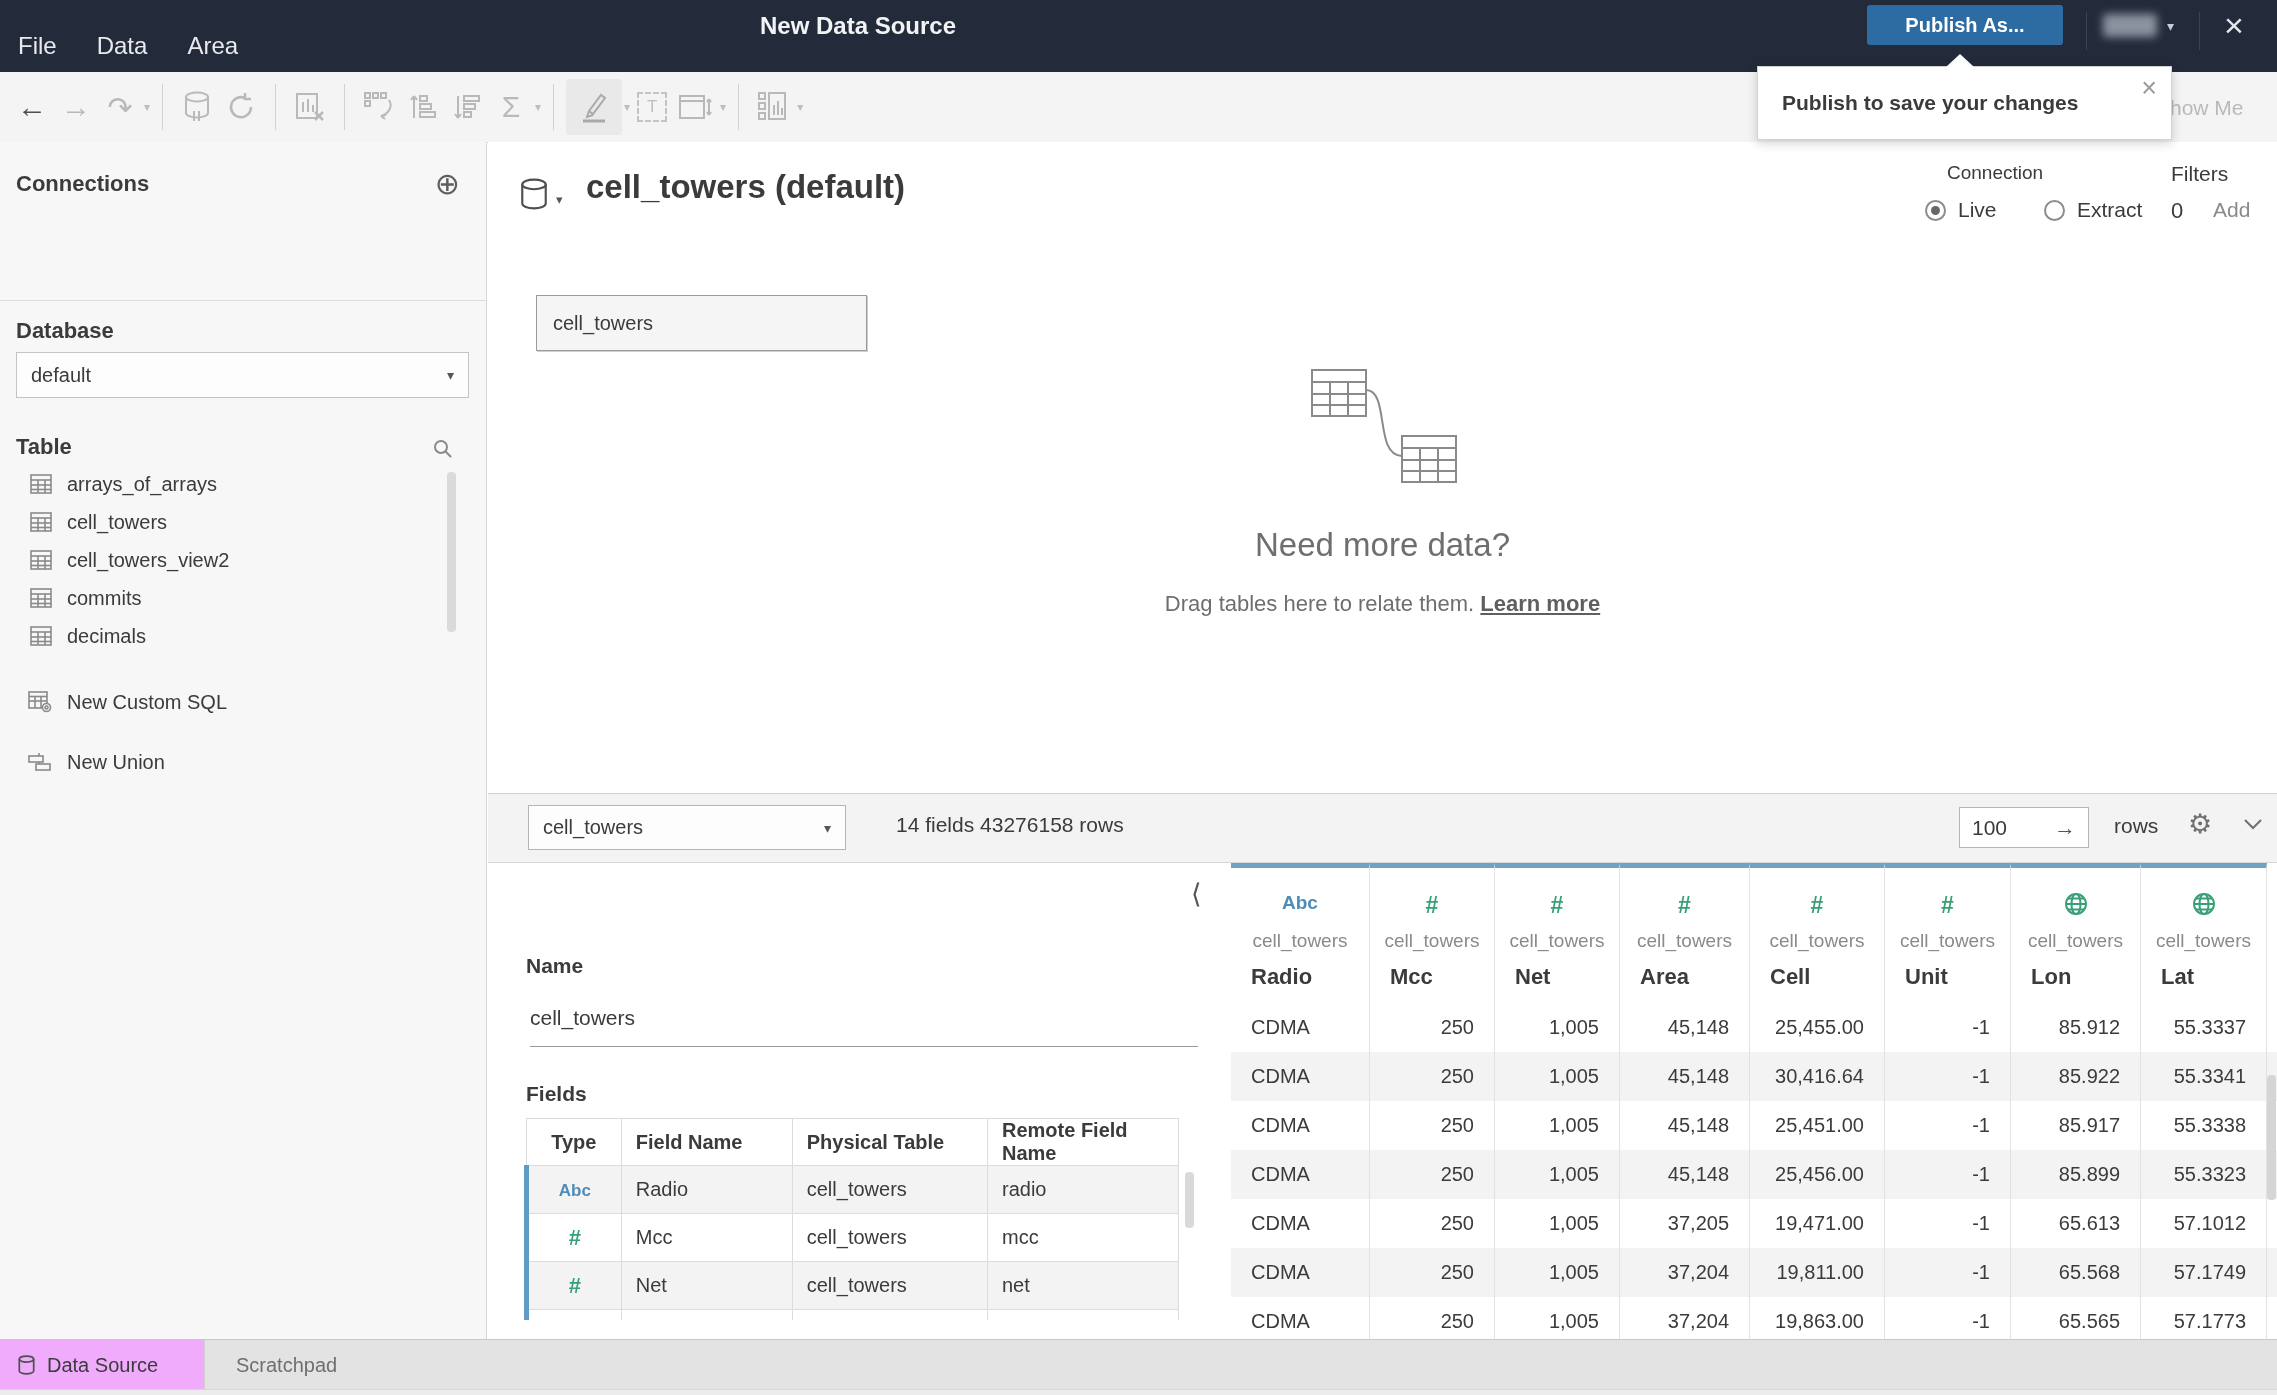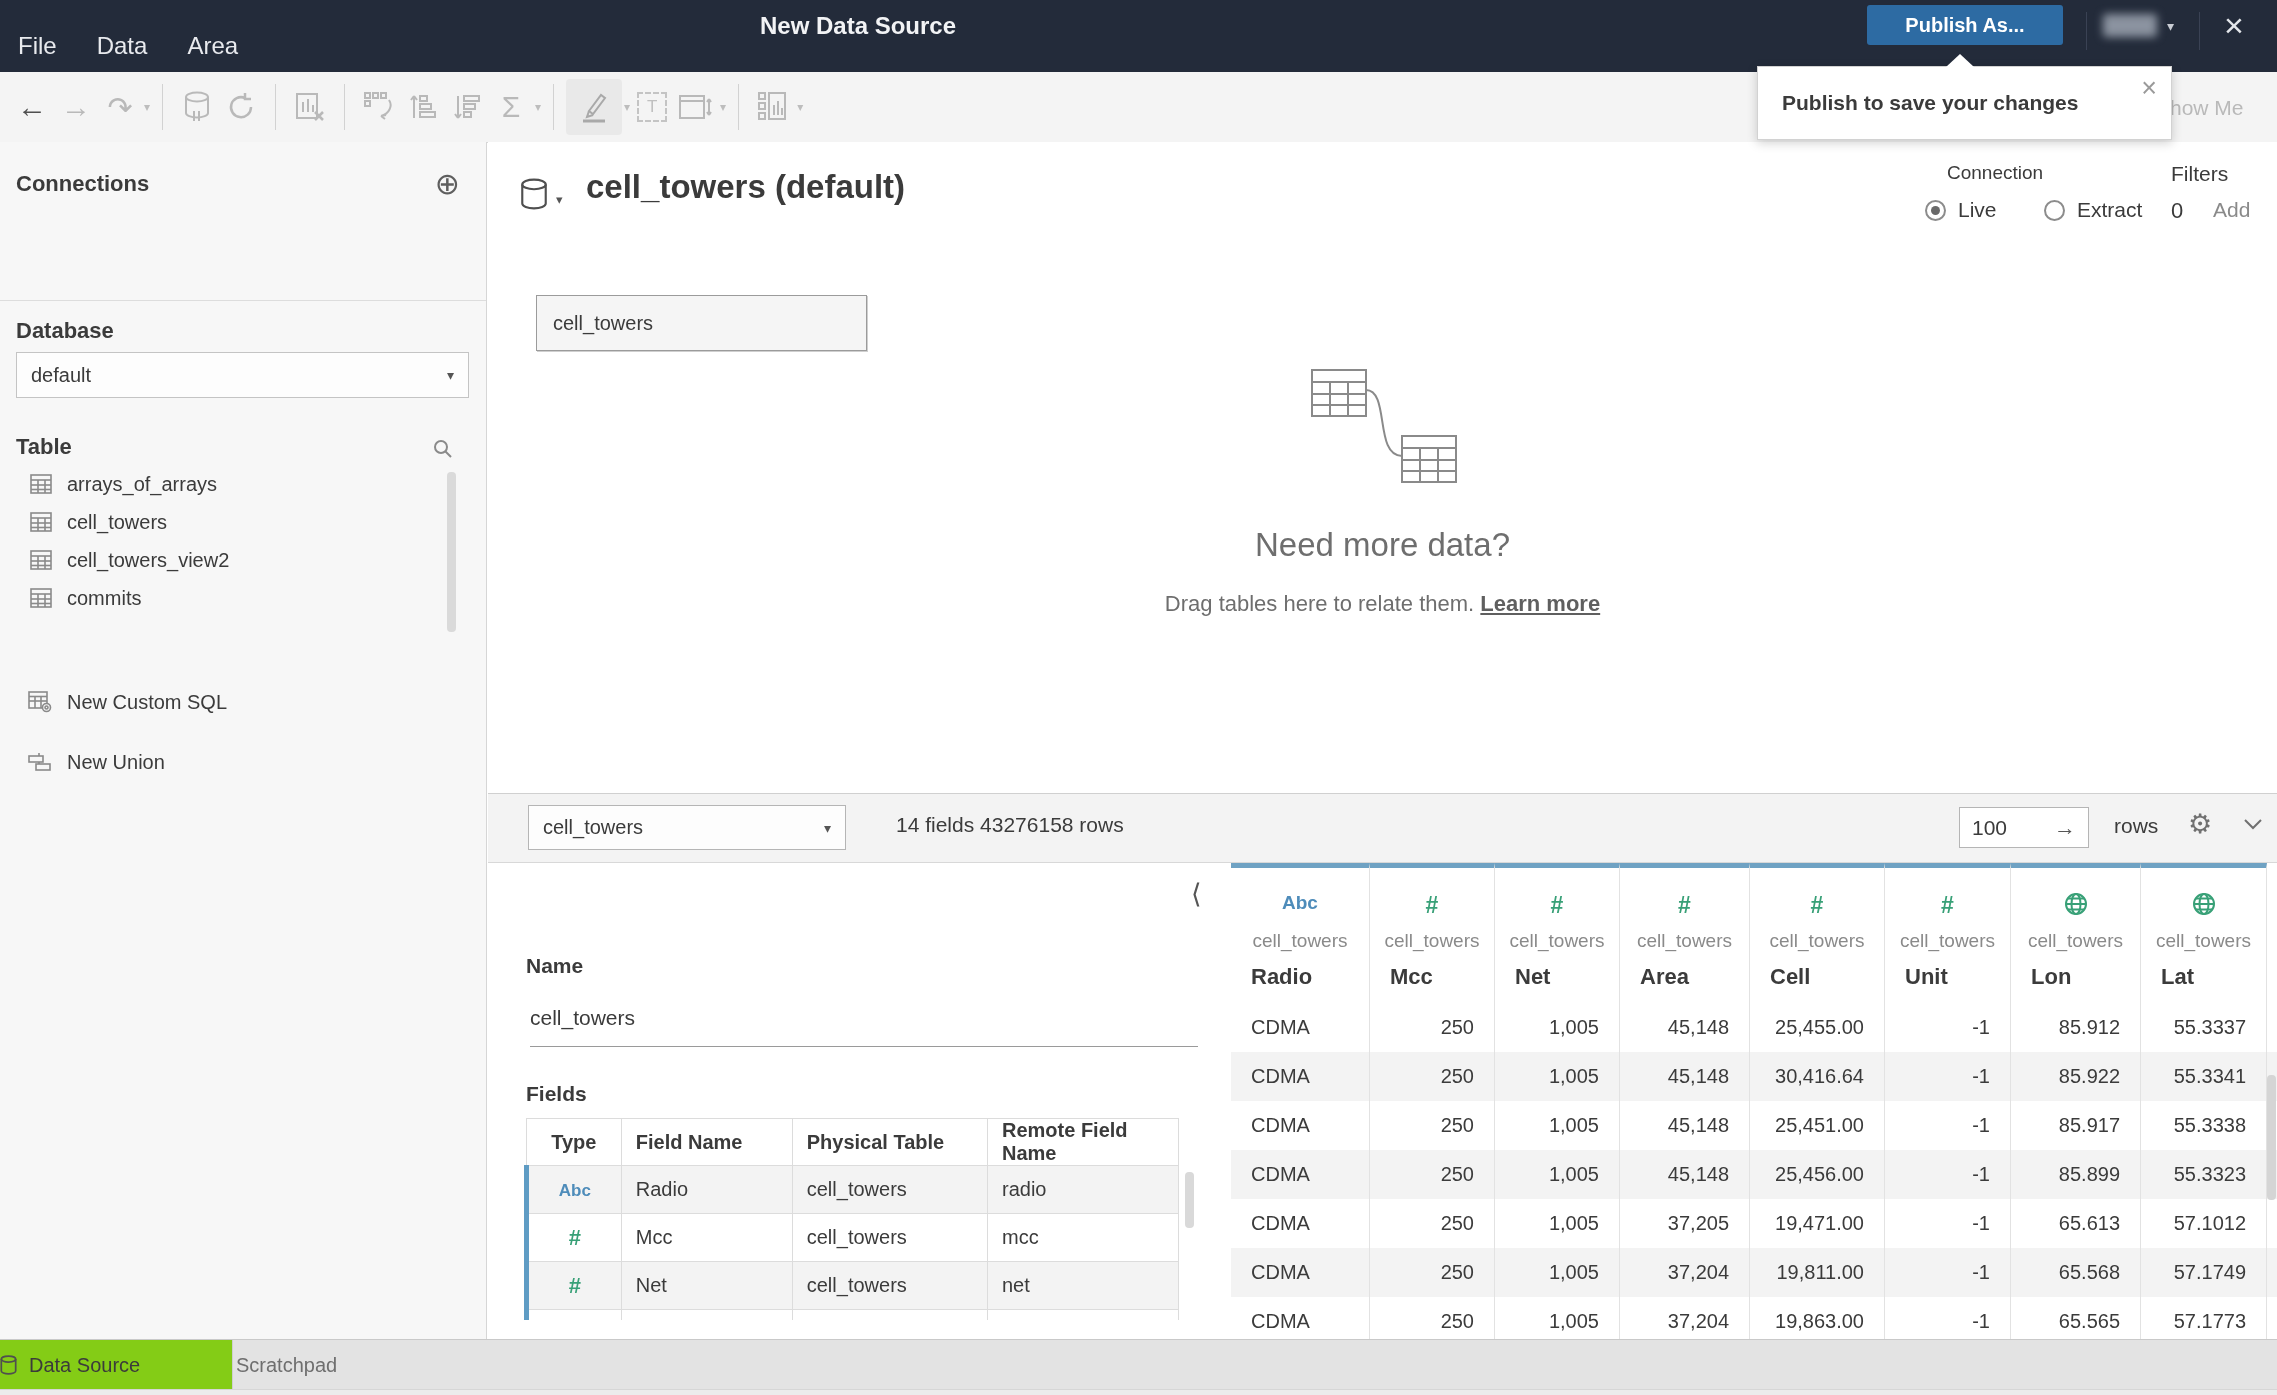--- a/index.html
+++ b/index.html
@@ -130,23 +130,23 @@
   .grow:nth-child(odd){background:#f3f3f3;}
   .gcell{box-sizing:border-box;border-right:1px solid #e2e2e2;display:flex;align-items:center;
          font-size:20px;color:#3b3b3b;padding:0 20px;}
   .gcell.r{justify-content:flex-end;}
   .c0{width:139px}.c1{width:125px}.c2{width:125px}.c3{width:130px}
   .c4{width:135px}.c5{width:126px}.c6{width:130px}.c7{width:126px}
   .g-vscroll{position:absolute;right:1px;top:212px;width:9px;height:125px;background:#d5d5d5;border-radius:4px;}
   
   .tabbar{position:absolute;left:0;top:1339px;width:2277px;height:50px;background:#e3e3e3;
           border-top:1px solid #c9c9c9;box-sizing:border-box;}
-  .tab-active{position:absolute;left:0;top:0;width:233px;height:50px;background:#84cc16;
+  .tab-active{position:absolute;left:0;top:0;width:205px;height:50px;background:#f0abfc;
               border-right:1px solid #cfcfcf;display:flex;align-items:center;gap:12px;
-              box-sizing:border-box;font-size:20px;color:#3b3b3b;}
+              padding-left:18px;box-sizing:border-box;font-size:20px;color:#3b3b3b;}
   .tab-plain{position:absolute;left:216px;top:0;height:50px;display:flex;align-items:center;
              font-size:20px;color:#6f6f6f;padding:0 20px;}
   .bstrip{position:absolute;left:0;top:1389px;width:2277px;height:6px;background:#ececec;border-top:1px solid #d6d6d6;}
   svg{display:block;}
 </style>
 </head>
 <body>
 
 <div class="app">
 
@@ -322,20 +322,31 @@
       <div class="tblitem">
         <svg width="22" height="20" viewBox="0 0 22 20" fill="none" stroke="#8a8a8a" stroke-width="1.6">
           <rect x="1" y="1" width="20" height="18"></rect>
             <line x1="1" y1="6" x2="21" y2="6"></line>
             <line x1="1" y1="11" x2="21" y2="11"></line>
             <line x1="1" y1="15.5" x2="21" y2="15.5"></line>
             <line x1="8" y1="6" x2="8" y2="19"></line>
             <line x1="15" y1="6" x2="15" y2="19"></line>
           </svg>
         <span>commits</span>
+      </div>
+      <div class="tblitem">
+        <svg width="22" height="20" viewBox="0 0 22 20" fill="none" stroke="#8a8a8a" stroke-width="1.6">
+          <rect x="1" y="1" width="20" height="18"></rect>
+            <line x1="1" y1="6" x2="21" y2="6"></line>
+            <line x1="1" y1="11" x2="21" y2="11"></line>
+            <line x1="1" y1="15.5" x2="21" y2="15.5"></line>
+            <line x1="8" y1="6" x2="8" y2="19"></line>
+            <line x1="15" y1="6" x2="15" y2="19"></line>
+          </svg>
+        <span>decimals</span>
       </div>
     </div>
     <div class="sb-scroll"></div>
     <div class="sb-action" style="top:540px">
       <svg width="24" height="22" viewBox="0 0 24 22" fill="none" stroke="#8a8a8a" stroke-width="1.6">
         <rect x="1" y="1" width="18" height="16"></rect>
           <line x1="1" y1="5.5" x2="19" y2="5.5"></line>
           <line x1="1" y1="10" x2="19" y2="10"></line>
           <line x1="7" y1="5.5" x2="7" y2="17"></line>
           <line x1="13" y1="5.5" x2="13" y2="17"></line>

